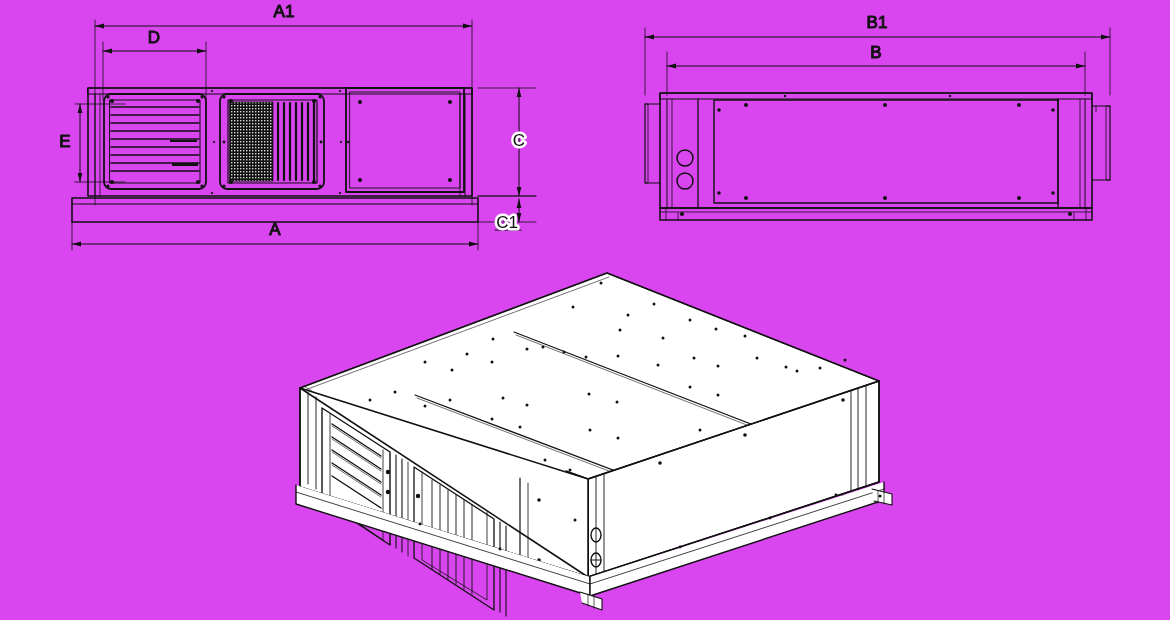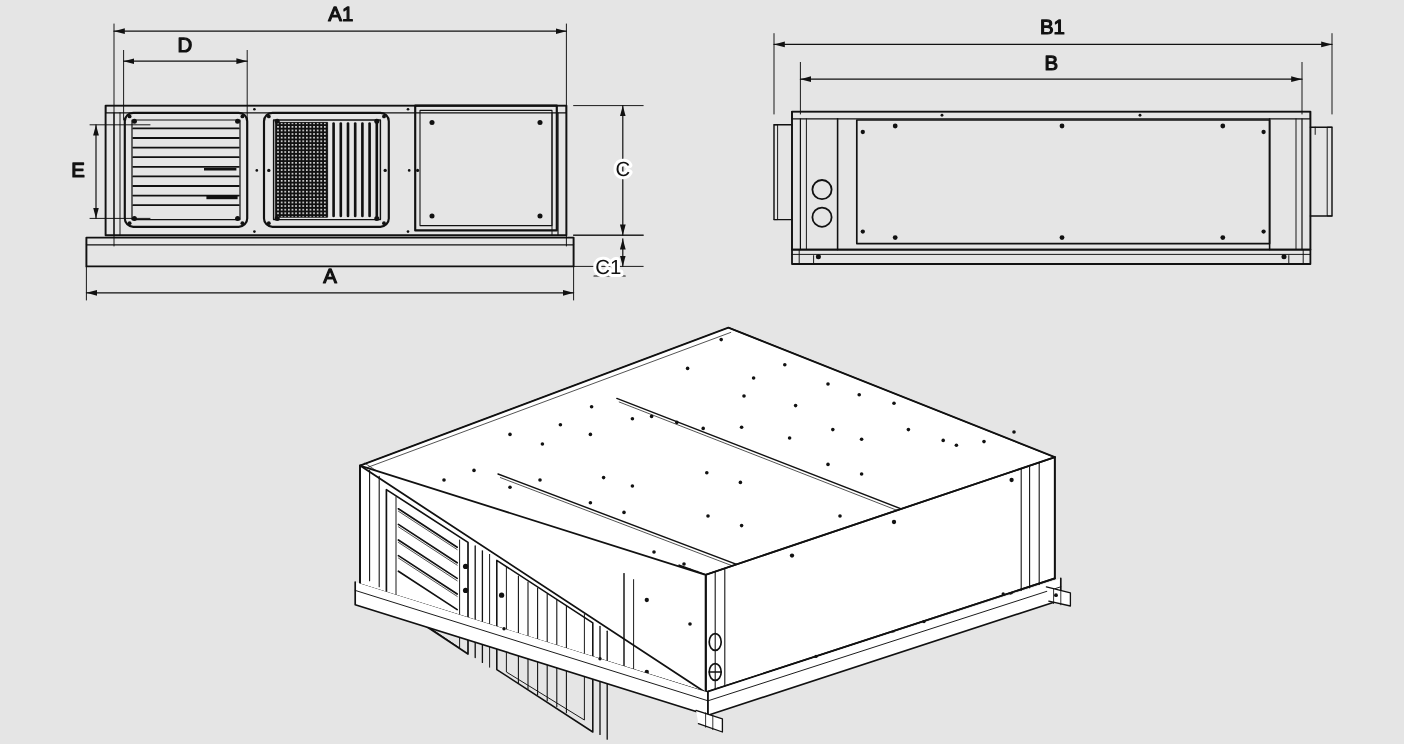--- a/index.html
+++ b/index.html
@@ -1,18 +1,18 @@
 <!DOCTYPE html>
 <html><head>
 <meta charset="utf-8">
 <style>
   html,body{margin:0;padding:0;background:#ffffff;}
   body{width:1170px;height:620px;overflow:hidden;
        font-family:"Liberation Sans", sans-serif;color:#111;}
-  #stage{position:relative;width:1170px;height:620px;background:#e5e5e5;}
+  #stage{position:relative;width:1170px;height:620px;background:#d946ef;}
   svg{display:block;}
   .dimtext{font-family:"Liberation Sans", sans-serif;font-size:17px;fill:#111;
            text-anchor:middle;dominant-baseline:middle;}
 </style>
 </head>
 <body>
 
 <div id="stage">
 <svg width="1170" height="620" viewBox="0 0 1170 620">
 

